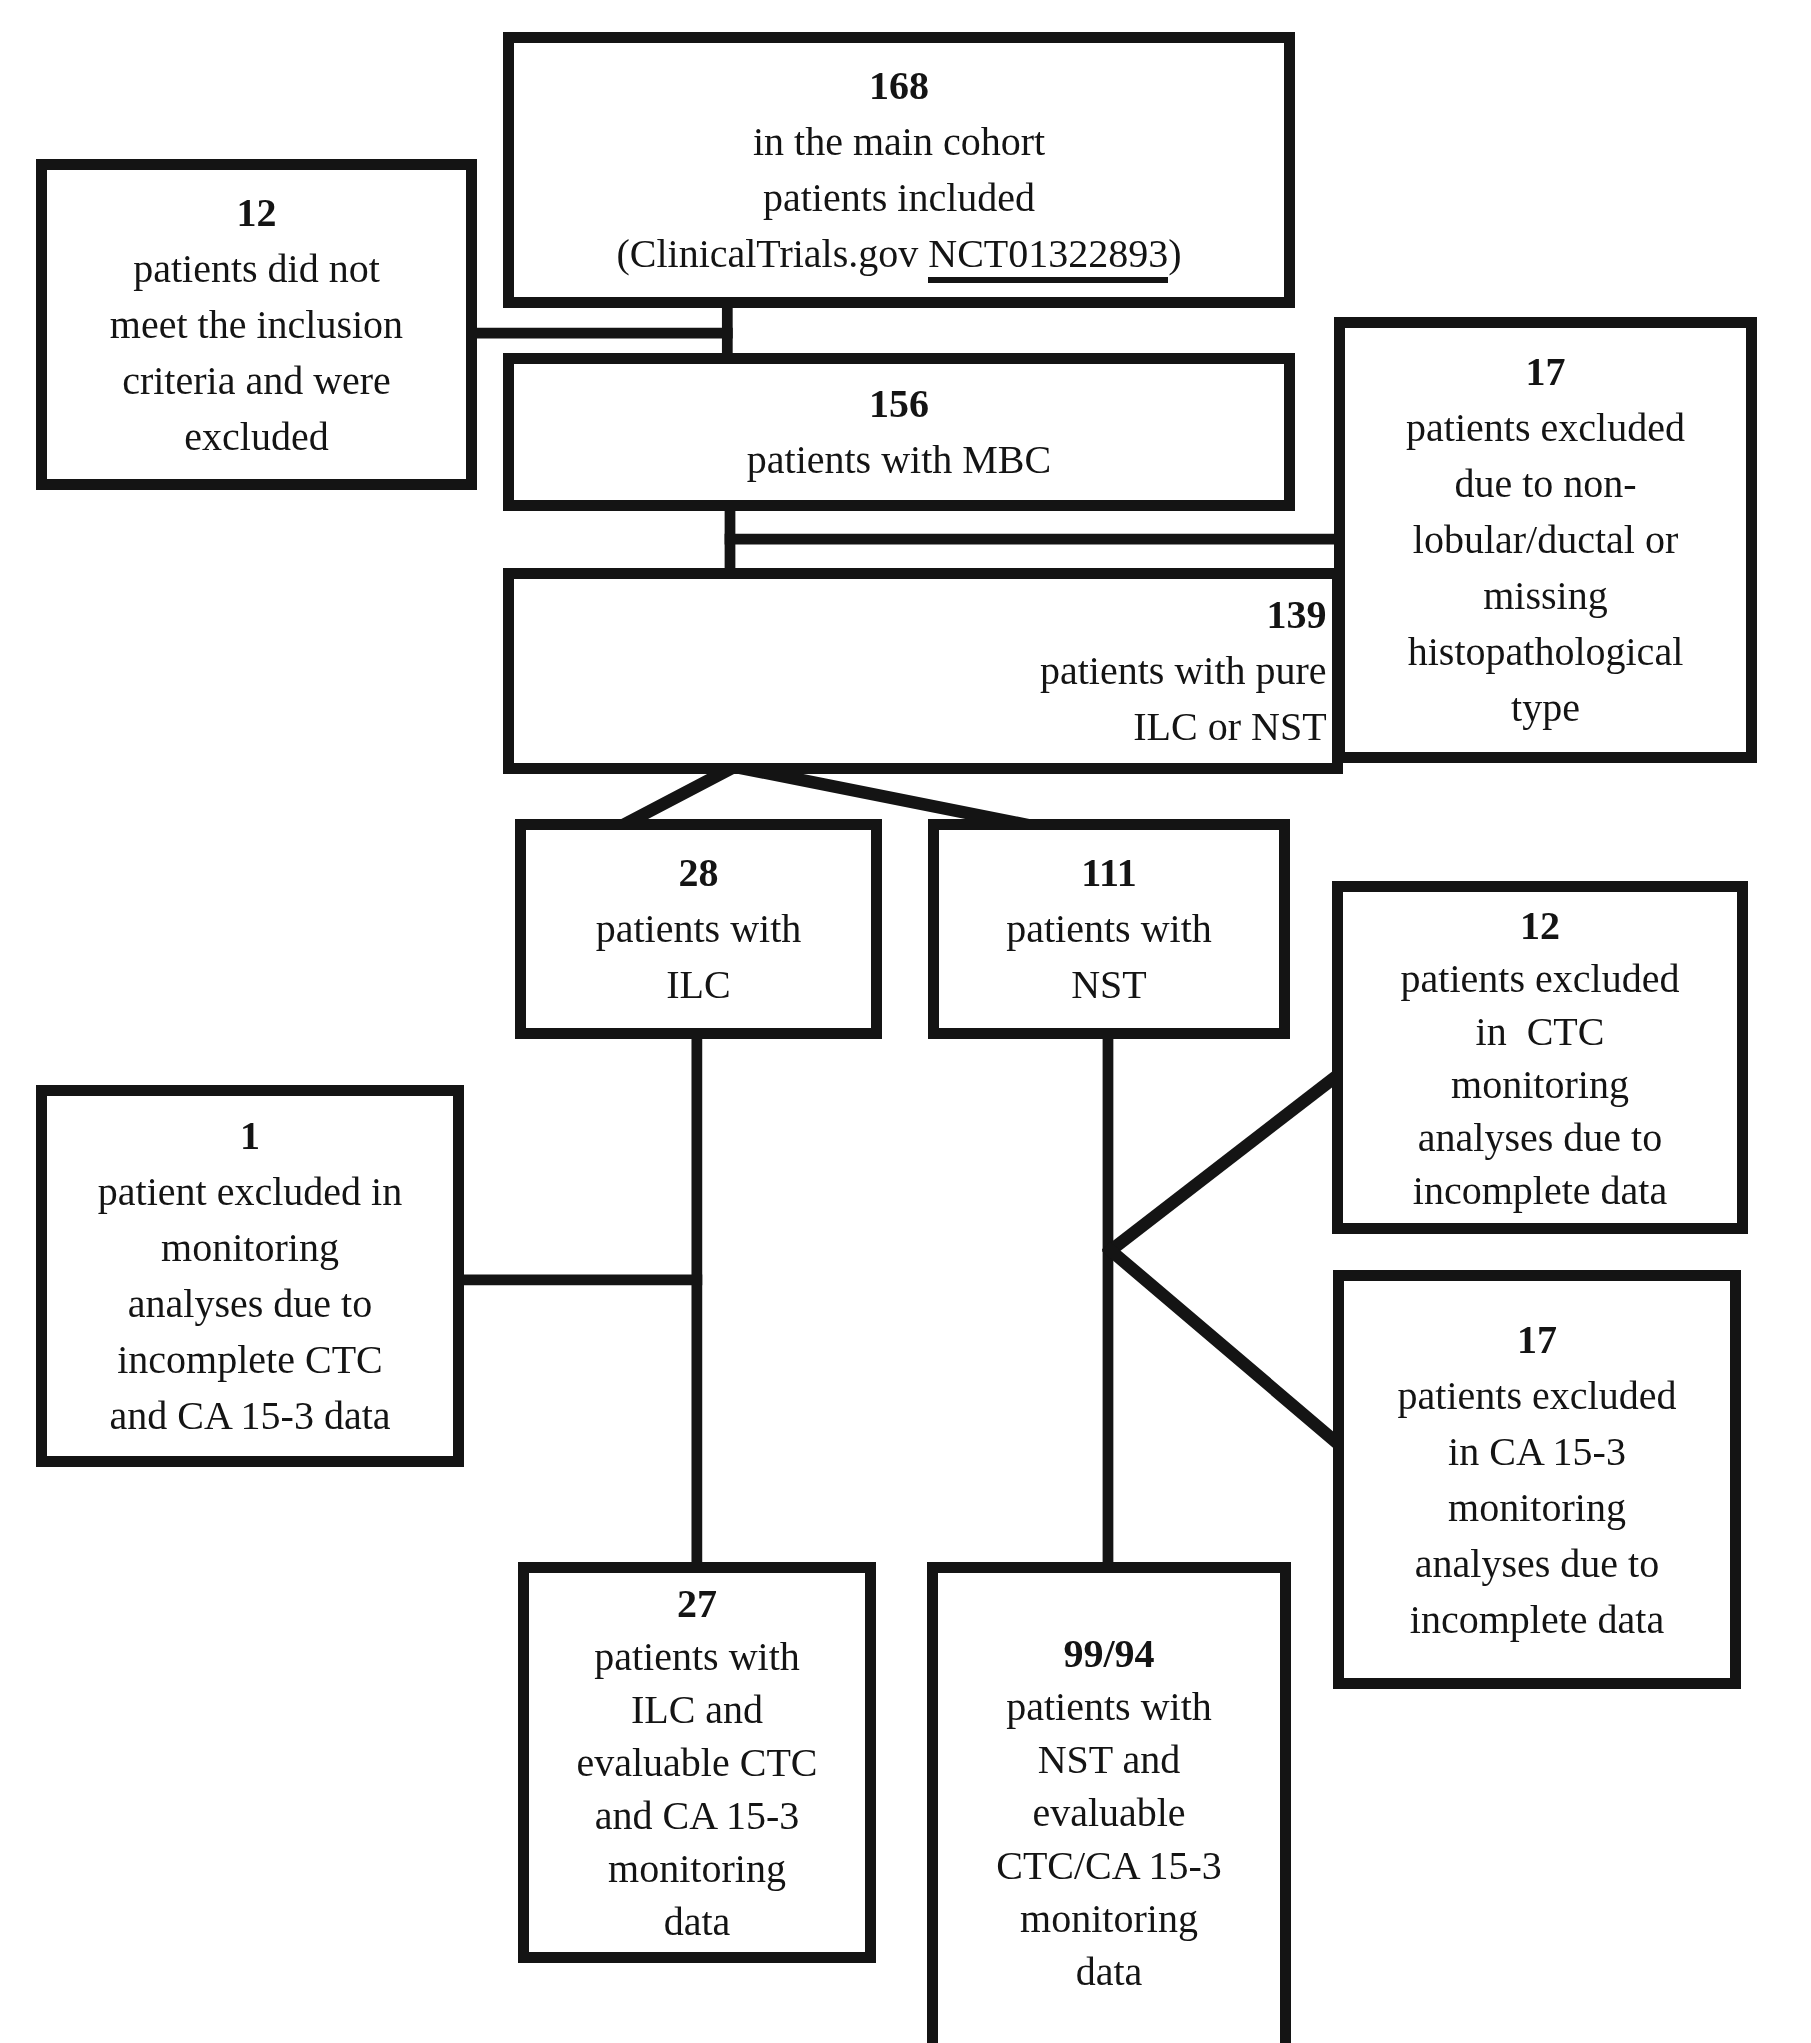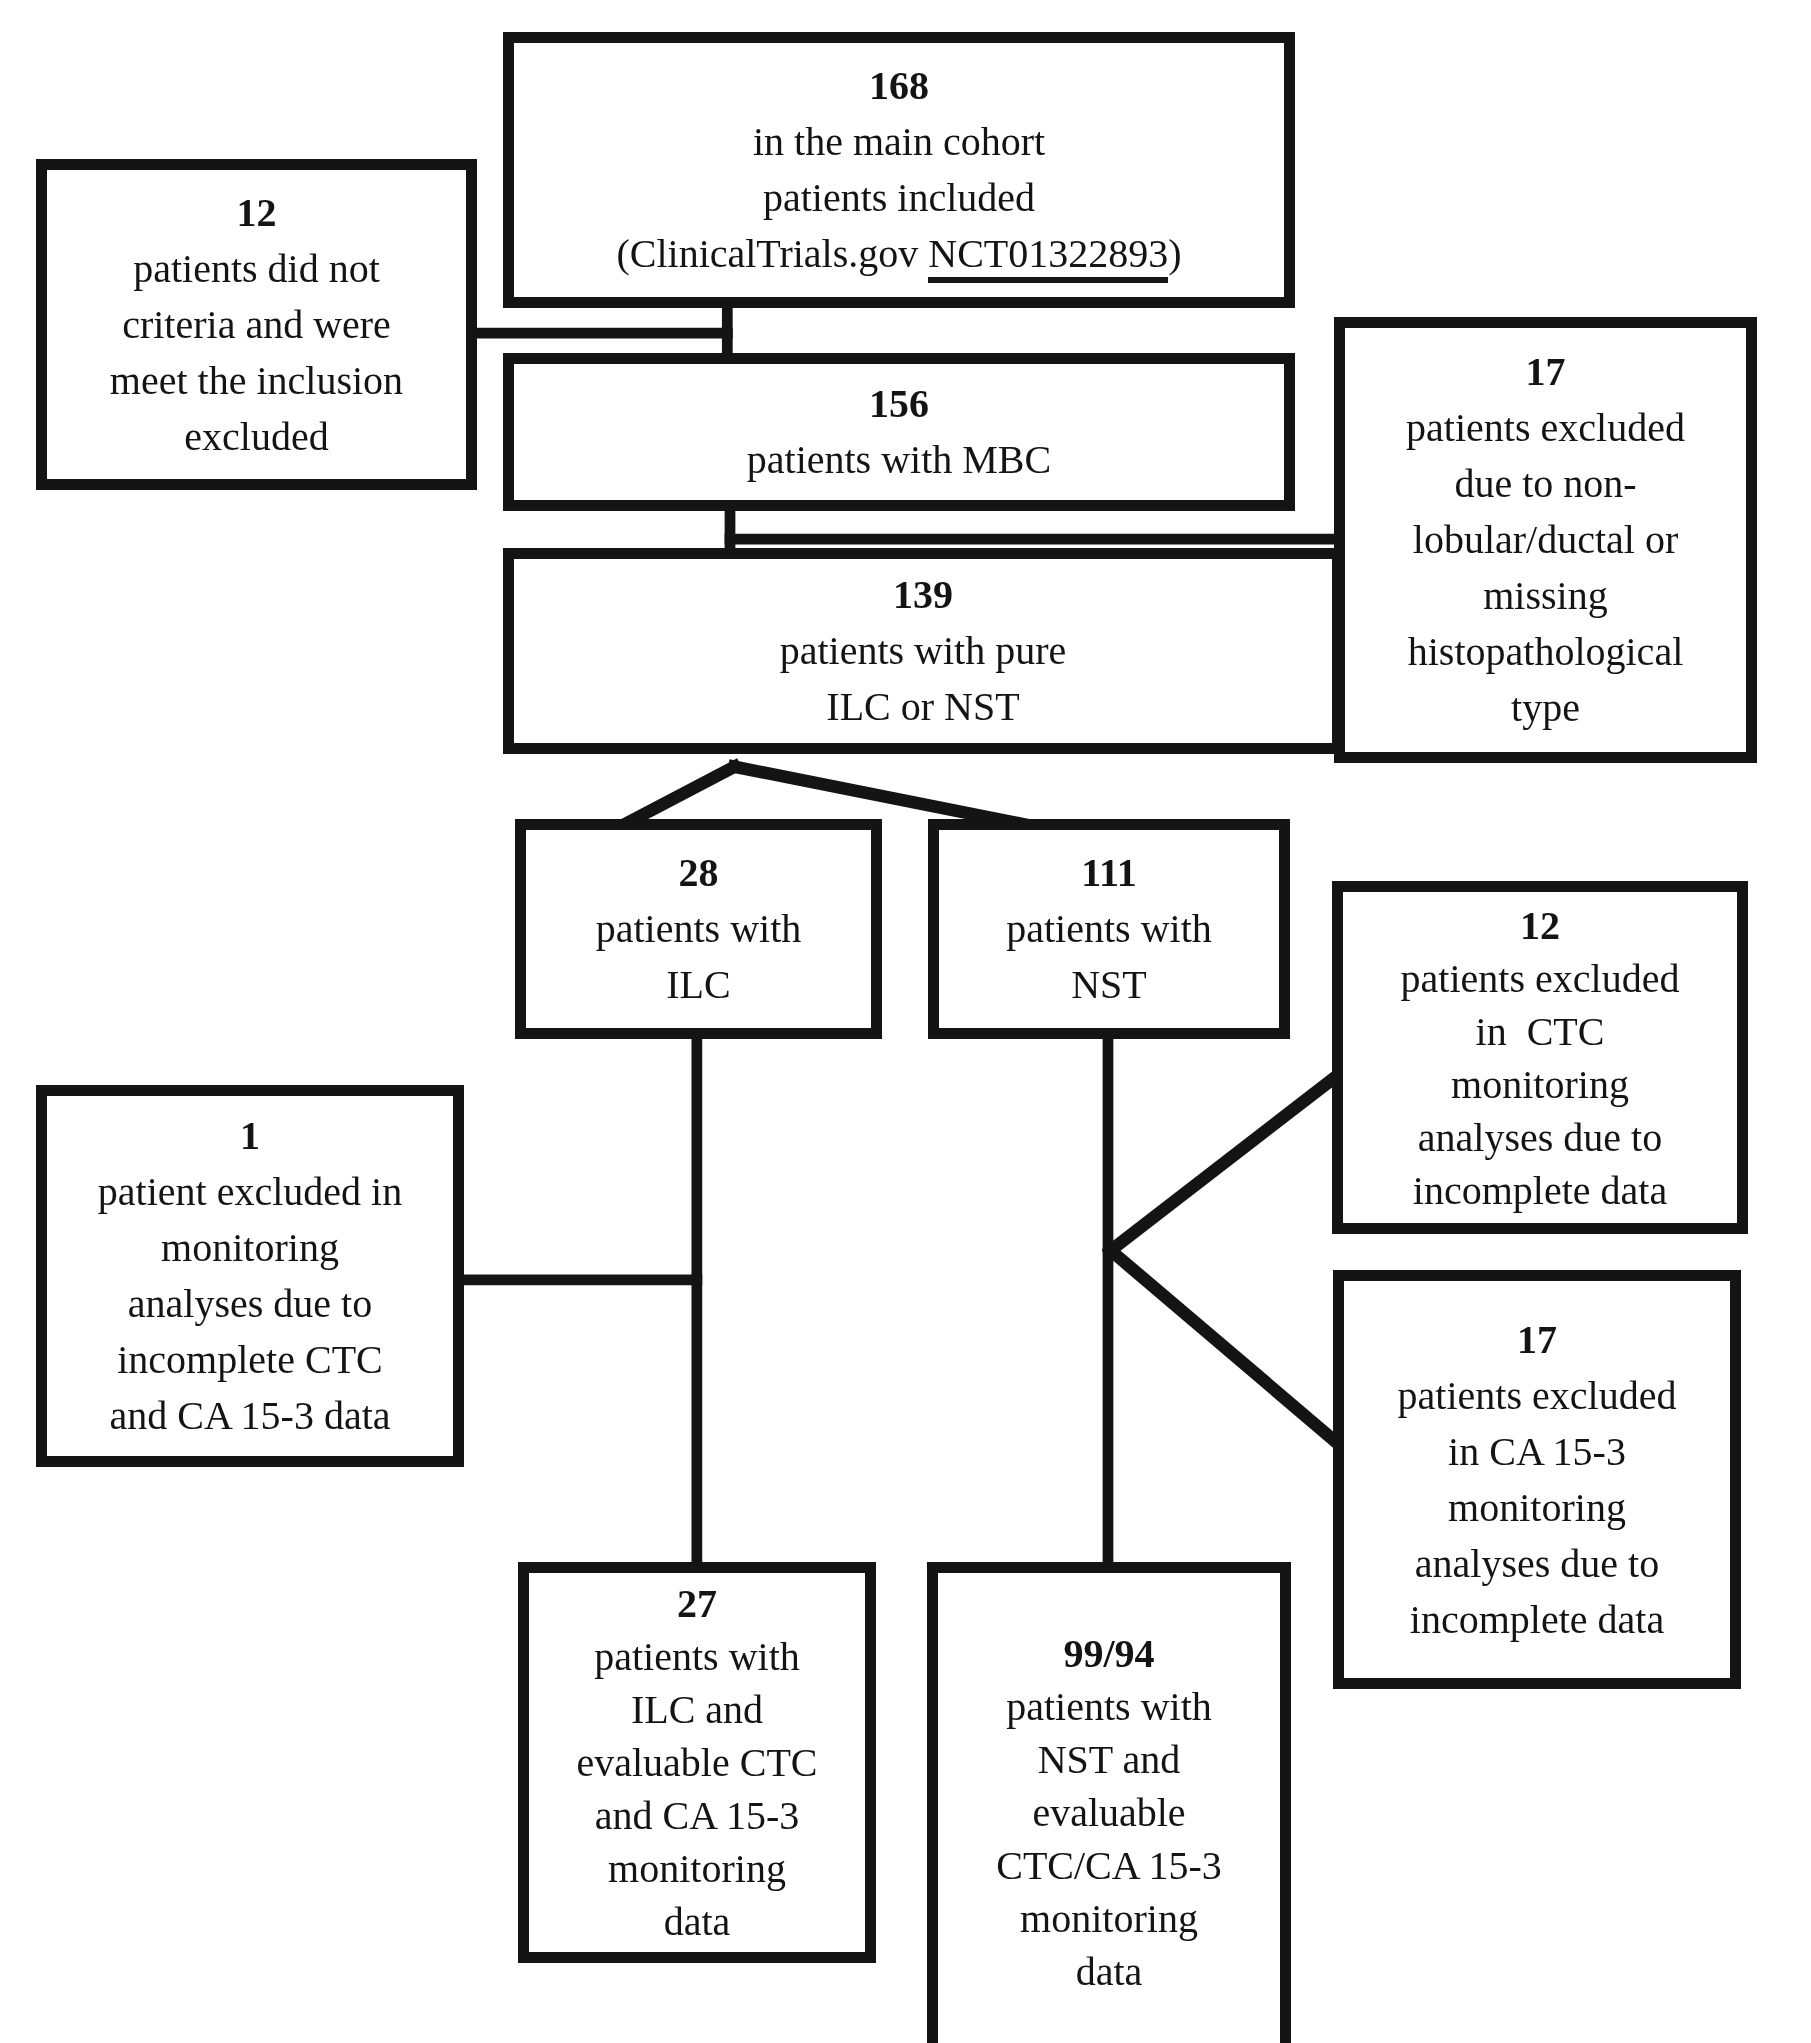--- a/index.html
+++ b/index.html
@@ -52,41 +52,41 @@
   <div class="box" style="left:503px;top:32px;width:792px;height:276px;">
     <div class="num">168</div>
     <div class="ln">in the main cohort</div>
     <div class="ln">patients included</div>
     <div class="ln"><span>(ClinicalTrials.gov </span><span class="nct">NCT01322893</span><span>)</span></div>
   </div>
 
   <div class="box" style="left:36px;top:159px;width:441px;height:331px;">
     <div class="num">12</div>
     <div class="ln">patients did not</div>
+    <div class="ln">meet the inclusion</div>
     <div class="ln">criteria and were</div>
-    <div class="ln">meet the inclusion</div>
     <div class="ln">excluded</div>
   </div>
 
   <div class="box" style="left:503px;top:353px;width:792px;height:158px;">
     <div class="num">156</div>
     <div class="ln">patients with MBC</div>
   </div>
 
   <div class="box" style="left:1334px;top:317px;width:423px;height:446px;">
     <div class="num">17</div>
     <div class="ln">patients excluded</div>
     <div class="ln">due to non-</div>
     <div class="ln">lobular/ductal or</div>
     <div class="ln">missing</div>
     <div class="ln">histopathological</div>
     <div class="ln">type</div>
   </div>
 
-  <div class="box" style="left:503px;top:548px;width:840px;height:206px;">
+  <div class="box" style="left:503px;top:568px;width:840px;height:206px;align-items:flex-end;">
     <div class="num">139</div>
     <div class="ln">patients with pure</div>
     <div class="ln">ILC or NST</div>
   </div>
 
   <div class="box" style="left:515px;top:819px;width:367px;height:220px;text-align:center;">
     <div class="num">28</div>
     <div class="ln">patients with</div>
     <div class="ln">ILC</div>
   </div>

